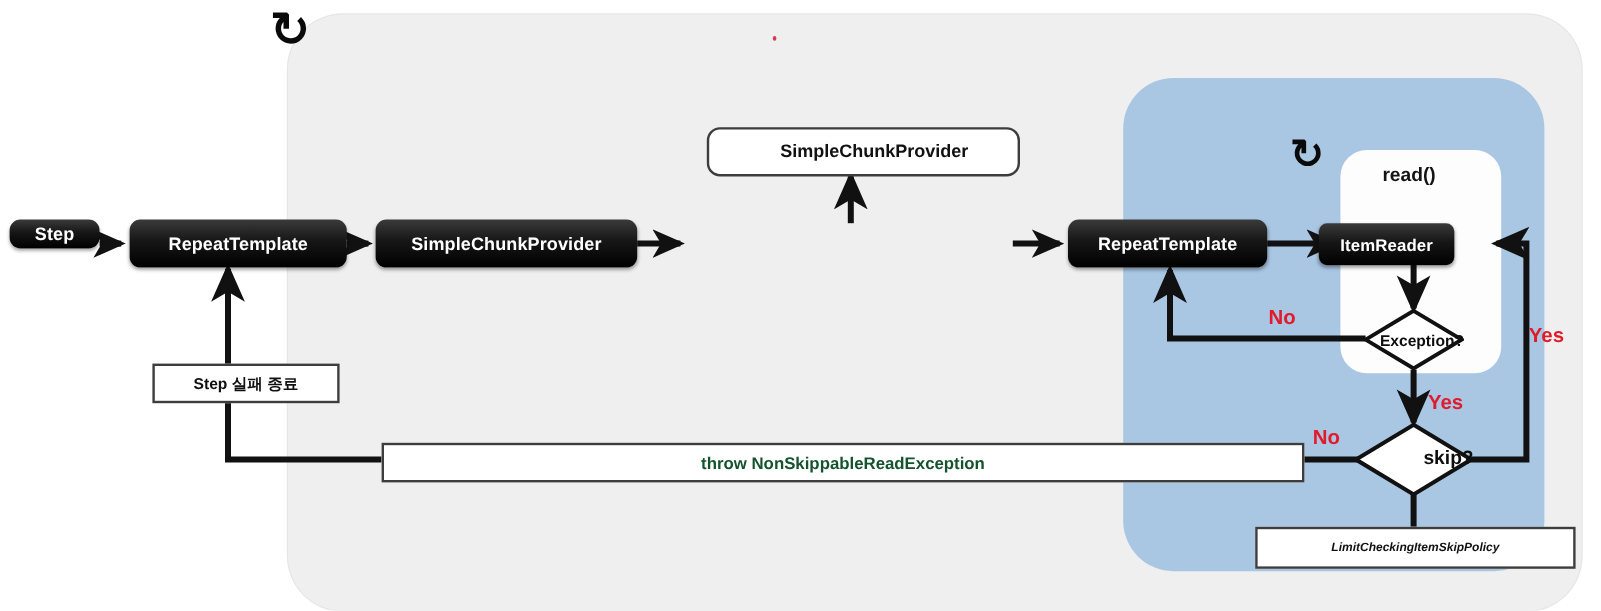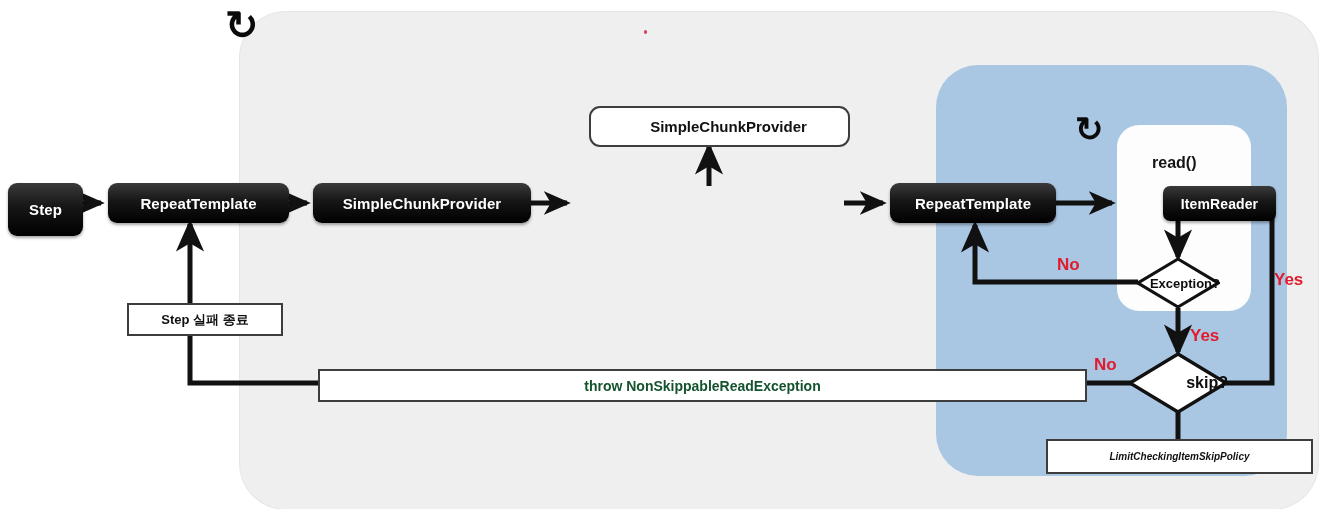--- a/index.html
+++ b/index.html
@@ -143,30 +143,30 @@
       <path d="M1218,383 L1272,383 L1272,203 L1247,203" marker-end="url(#arwbig)"></path>
 
       <line x1="1138" y1="383" x2="1083" y2="383"></line>
 
       <line x1="1178" y1="412" x2="1178" y2="439"></line>
 
       <path d="M318,383 L190,383 L190,224" marker-end="url(#arwbig)"></path>
     </g>
   </svg>
 
-  <div class="dark-box" style="left:8px;top:183px;width:75px;height:53px;font-size:15px;">Step</div>
+  <div class="dark-box" style="left:8px;top:183px;width:75px;height:24px;font-size:15px;">Step</div>
 
   <div class="dark-box" style="left:108px;top:183px;width:181px;height:40px;font-size:15px;">RepeatTemplate</div>
 
   <div class="dark-box" style="left:313px;top:183px;width:218px;height:40px;font-size:15px;">SimpleChunkProvider</div>
 
 
   <div class="dark-box" style="left:890px;top:183px;width:166px;height:40px;font-size:15px;">RepeatTemplate</div>
 
-  <div class="dark-box" style="left:1163px;top:186px;width:113px;height:35px;font-size:14px;border-radius:7px;">ItemReader</div>
+  <div class="dark-box" style="left:1099px;top:186px;width:113px;height:35px;font-size:14px;border-radius:7px;">ItemReader</div>
 
   <div class="white-box rounded" style="left:589px;top:106px;width:239px;height:37px;font-size:15px;padding-left:18px;">SimpleChunkProvider</div>
 
   <div class="white-box" style="left:127px;top:303px;width:152px;height:29px;font-size:13px;">Step 실패 종료</div>
 
   <div class="white-box red-text" style="left:318px;top:369px;width:765px;height:29px;font-size:14px;">throw NonSkippableReadException</div>
 
   <div class="white-box" style="left:1046px;top:439px;width:263px;height:31px;font-size:10px;font-style:italic;">LimitCheckingItemSkipPolicy</div>
 
   <div class="diamond" style="left:1136px;top:257px;width:84px;height:52px;">
@@ -176,21 +176,21 @@
     <span class="dlabel" style="font-size:13px;">Exception?</span>
   </div>
 
   <div class="diamond" style="left:1128px;top:352px;width:100px;height:62px;">
     <svg class="dshape" viewBox="0 0 100 62" preserveAspectRatio="none" xmlns="http://www.w3.org/2000/svg">
       <polygon points="50,2 98,31 50,60 2,31" fill="#ffffff" stroke="#111111" stroke-width="3.4"></polygon>
     </svg>
     <span class="dlabel" style="font-size:16px;">skip?</span>
   </div>
 
-  <div class="plain lbl-dark" style="left:1152px;top:154px;font-size:16px;">read()</div>
+  <div class="plain lbl-dark" style="left:1152px;top:138px;font-size:16px;">read()</div>
 
   <div class="plain lbl-red" style="left:1057px;top:255px;font-size:17px;">No</div>
 
   <div class="plain lbl-red" style="left:1274px;top:270px;font-size:17px;">Yes</div>
 
   <div class="plain lbl-red" style="left:1190px;top:326px;font-size:17px;">Yes</div>
 
   <div class="plain lbl-red" style="left:1094px;top:355px;font-size:17px;">No</div>
 
 </div>

